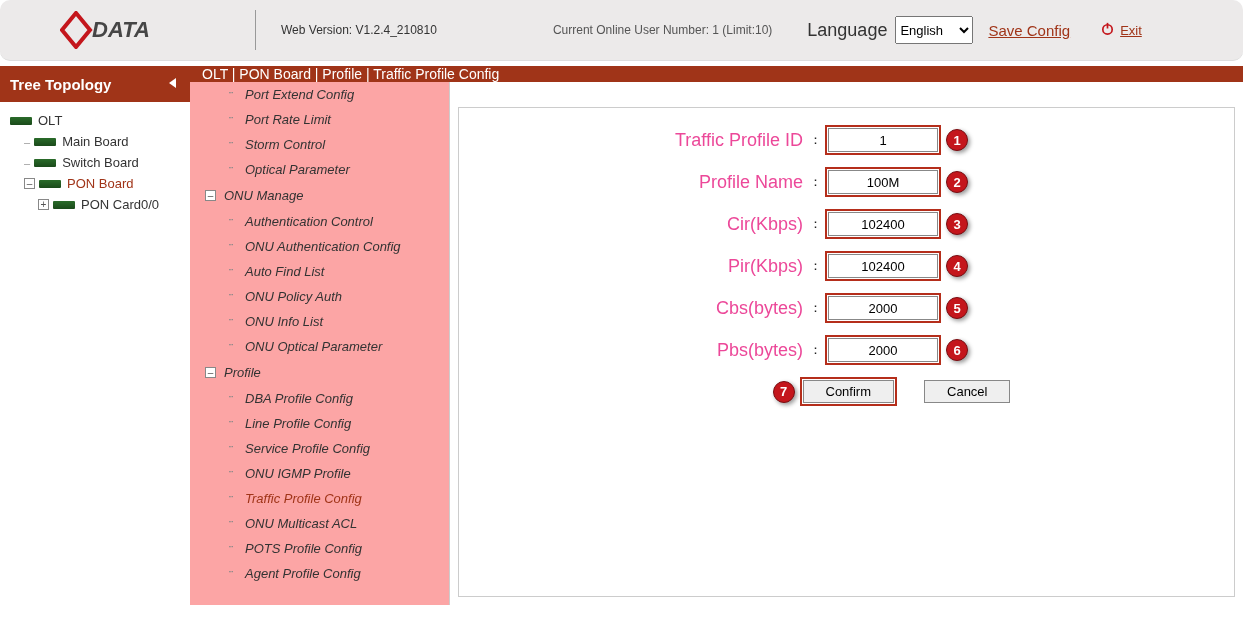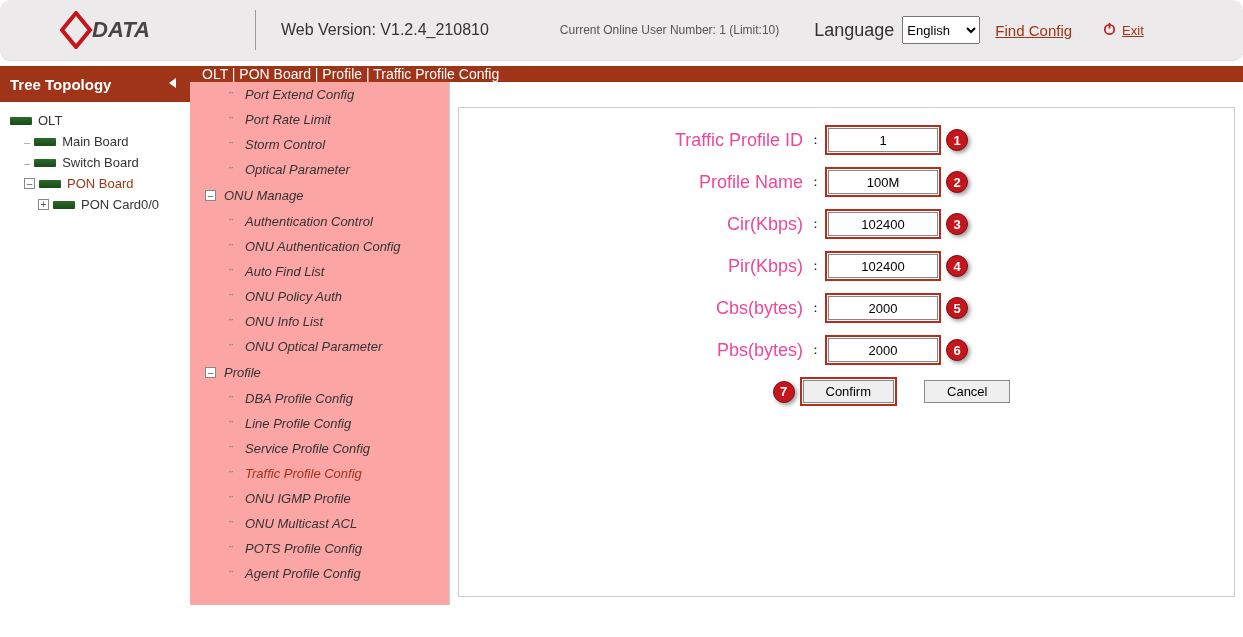--- a/index.html
+++ b/index.html
@@ -3,21 +3,21 @@
 <meta charset="utf-8">
 <style>
 * { margin: 0; padding: 0; box-sizing: border-box; }
 body { font-family: Arial, sans-serif; font-size: 13px; background: #fff; width: 1243px; height: 637px; overflow: hidden; }
 
 
 .header { height: 61px; background: #eceaea; border-bottom: 1px solid #ddd; display: flex; align-items: center; padding: 0 20px 0 60px; border-radius: 10px; }
 .logo { width: 135px; height: 38px; margin-right: 60px; display:flex; align-items:center; }
 .logo svg { width: 135px; height: 38px; }
 .header-divider { width: 1px; height: 40px; background: #999; margin-right: 25px; }
-.web-version { font-size: 16px; color: #333; flex: 0 0 auto; margin-right: 71px; text-align: right; }
+.web-version { font-size: 12px; color: #333; flex: 0 0 auto; margin-right: 116px; text-align: right; }
 .online-users { font-size: 12px; color: #555; margin-right: 35px; }
 .lang-label { font-size: 18px; color: #333; margin-right: 8px; }
 .lang-select { height: 28px; width: 78px; font-size: 13px; margin-right: 15px; }
 .save-config { color: #a03418; font-size: 15px; text-decoration: underline; margin-right: 30px; cursor:pointer; }
 .exit-wrap { display: flex; align-items: center; color: #a03418; cursor:pointer; }
 .exit-icon { margin-right: 5px; }
 .exit-text { font-size: 13px; text-decoration: underline; }
 
 
 .main { display: flex; height: 504px; background:#fff; }
@@ -71,21 +71,21 @@
       <text x="32" y="26" font-family="Arial" font-size="22" font-weight="bold" font-style="italic" fill="#464646">DATA</text>
     </svg>
   </div>
   <div class="header-divider"></div>
   <div class="web-version">Web Version: V1.2.4_210810</div>
   <div class="online-users">Current Online User Number: 1 (Limit:10)</div>
   <div class="lang-label">Language</div>
   <select class="lang-select">
     <option>English</option>
   </select>
-  <a class="save-config">Find Config</a>
+  <a class="save-config">Save Config</a>
   <div class="exit-wrap">
     <span class="exit-icon">
       <svg width="15" height="15" viewBox="0 0 16 16">
           <circle cx="8" cy="9" r="5" fill="none" stroke="#c4161c" stroke-width="1.8"></circle>
           <line x1="8" y1="2" x2="8" y2="8" stroke="#c4161c" stroke-width="1.8"></line>
         </svg>
     </span>
     <span class="exit-text">Exit</span>
   </div>
 </div>
@@ -151,22 +151,22 @@
           <div class="menu-item">ONU Info List</div>
           <div class="menu-item">ONU Optical Parameter</div>
 
           <div class="menu-group-title">
             <span class="plusminus">–</span>
             <span>Profile</span>
           </div>
           <div class="menu-item">DBA Profile Config</div>
           <div class="menu-item">Line Profile Config</div>
           <div class="menu-item">Service Profile Config</div>
+          <div class="menu-item">ONU IGMP Profile</div>
           <div class="menu-item active">Traffic Profile Config</div>
-          <div class="menu-item">ONU IGMP Profile</div>
           <div class="menu-item">ONU Multicast ACL</div>
           <div class="menu-item">POTS Profile Config</div>
           <div class="menu-item">Agent Profile Config</div>
         </div>
       </div>
 
       <div class="form-col">
         <div class="form-box">
 
           <div class="form-row">

